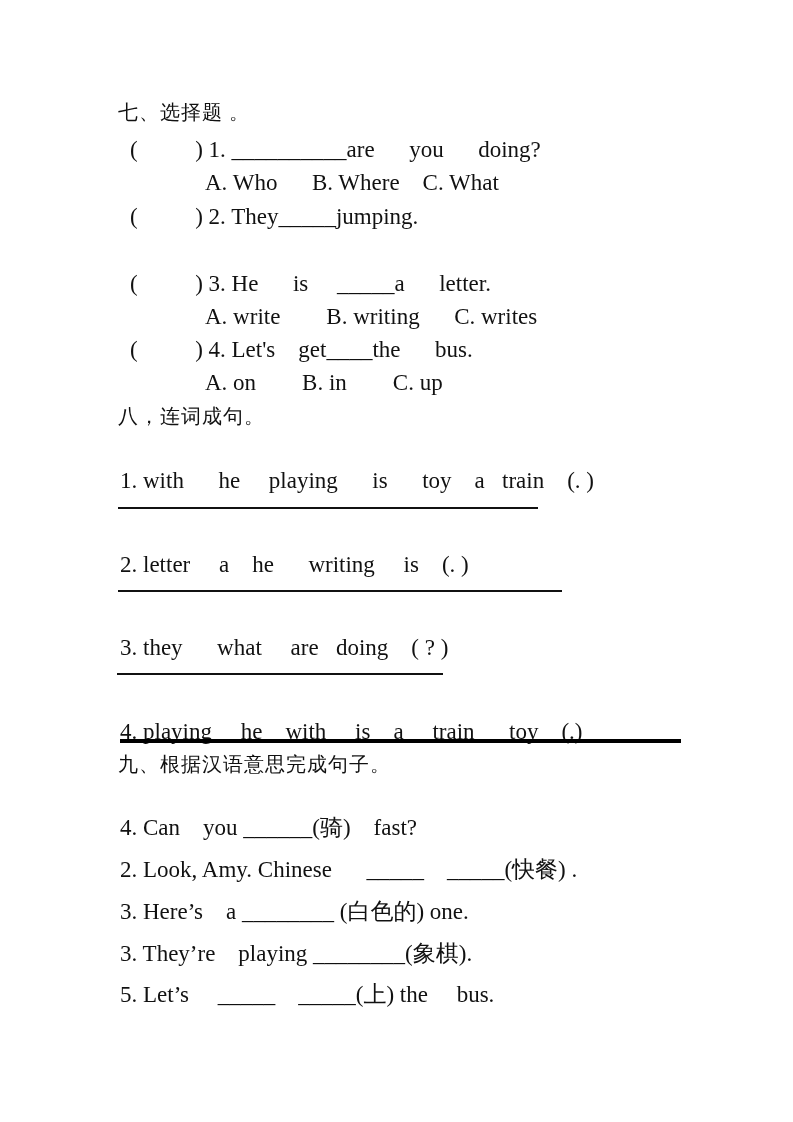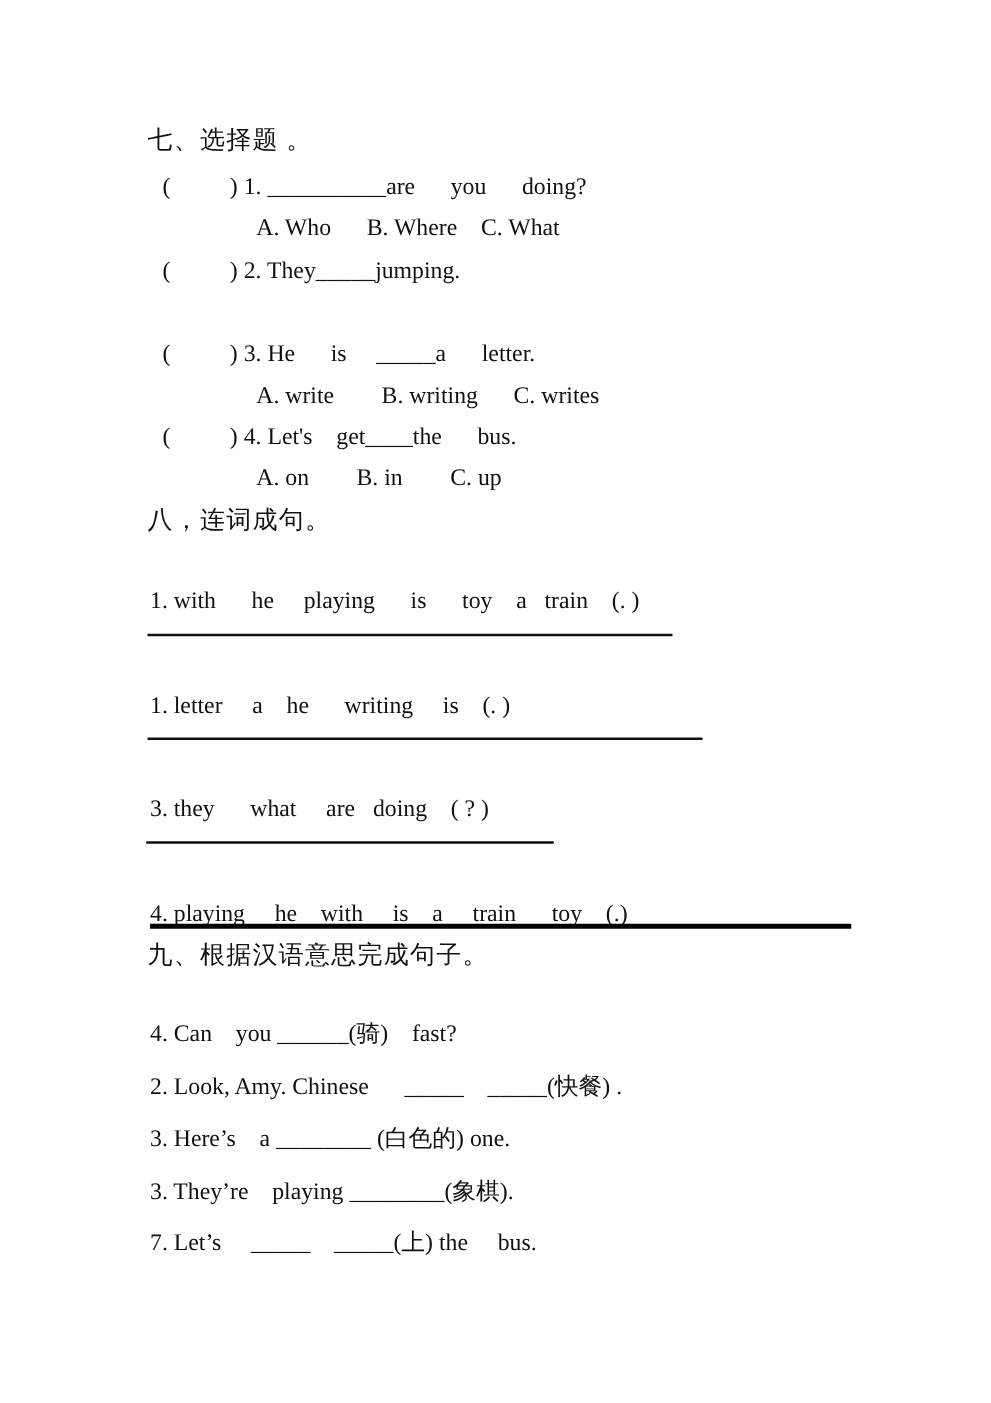--- a/index.html
+++ b/index.html
@@ -9,21 +9,21 @@
     width: 793px;
     height: 1110px;
     background: #ffffff;
     color: #111111;
     font-family: "Liberation Serif", "DejaVu Serif", serif;
     overflow: hidden;
   }
   .line {
     position: absolute;
     white-space: pre;
-    font-size: 19px;
+    font-size: 23px;
     line-height: 22px;
     color: #111111;
   }
   .heading {
     left: 118px;
     font-size: 20px;
     letter-spacing: 1px;
   }
   .mc-question { left: 130px; }
   .mc-options  { left: 205px; }
@@ -57,31 +57,31 @@
   <div class="line mc-options" style="top:306px">A. write        B. writing      C. writes</div>
 
   <div class="line mc-question" style="top:339px">(          ) 4. Let's    get____the      bus.</div>
   <div class="line mc-options" style="top:372px">A. on        B. in        C. up</div>
 
   <div class="line heading" style="top:405px">八，连词成句。</div>
 
   <div class="line list-item" style="top:447px">1. with      he     playing      is      toy    a   train    (. )</div>
   <div class="answer-line" style="top:507px; left:118px; width:420px"></div>
 
-  <div class="line list-item" style="top:531px">1. letter     a    he      writing     is    (. )</div>
+  <div class="line list-item" style="top:531px">2. letter     a    he      writing     is    (. )</div>
   <div class="answer-line" style="top:590px; left:118px; width:444px"></div>
 
   <div class="line list-item" style="top:614px">3. they      what     are   doing    ( ? )</div>
   <div class="answer-line" style="top:673px; left:117px; width:326px"></div>
 
   <div class="line list-item" style="top:698px">4. playing     he    with     is    a     train      toy    (.)</div>
 
   <div class="divider-rule" style="top:739px"></div>
 
   <div class="line heading" style="top:753px">九、根据汉语意思完成句子。</div>
 
   <div class="line list-item" style="top:794px">4. Can    you ______(骑)    fast?</div>
   <div class="line list-item" style="top:836px">2. Look, Amy. Chinese      _____    _____(快餐) .</div>
   <div class="line list-item" style="top:878px">3. Here’s    a ________ (白色的) one.</div>
   <div class="line list-item" style="top:920px">3. They’re    playing ________(象棋).</div>
-  <div class="line list-item" style="top:961px">7. Let’s     _____    _____(上) the     bus.</div>
+  <div class="line list-item" style="top:961px">5. Let’s     _____    _____(上) the     bus.</div>
 
 </div>
 
 </body></html>

